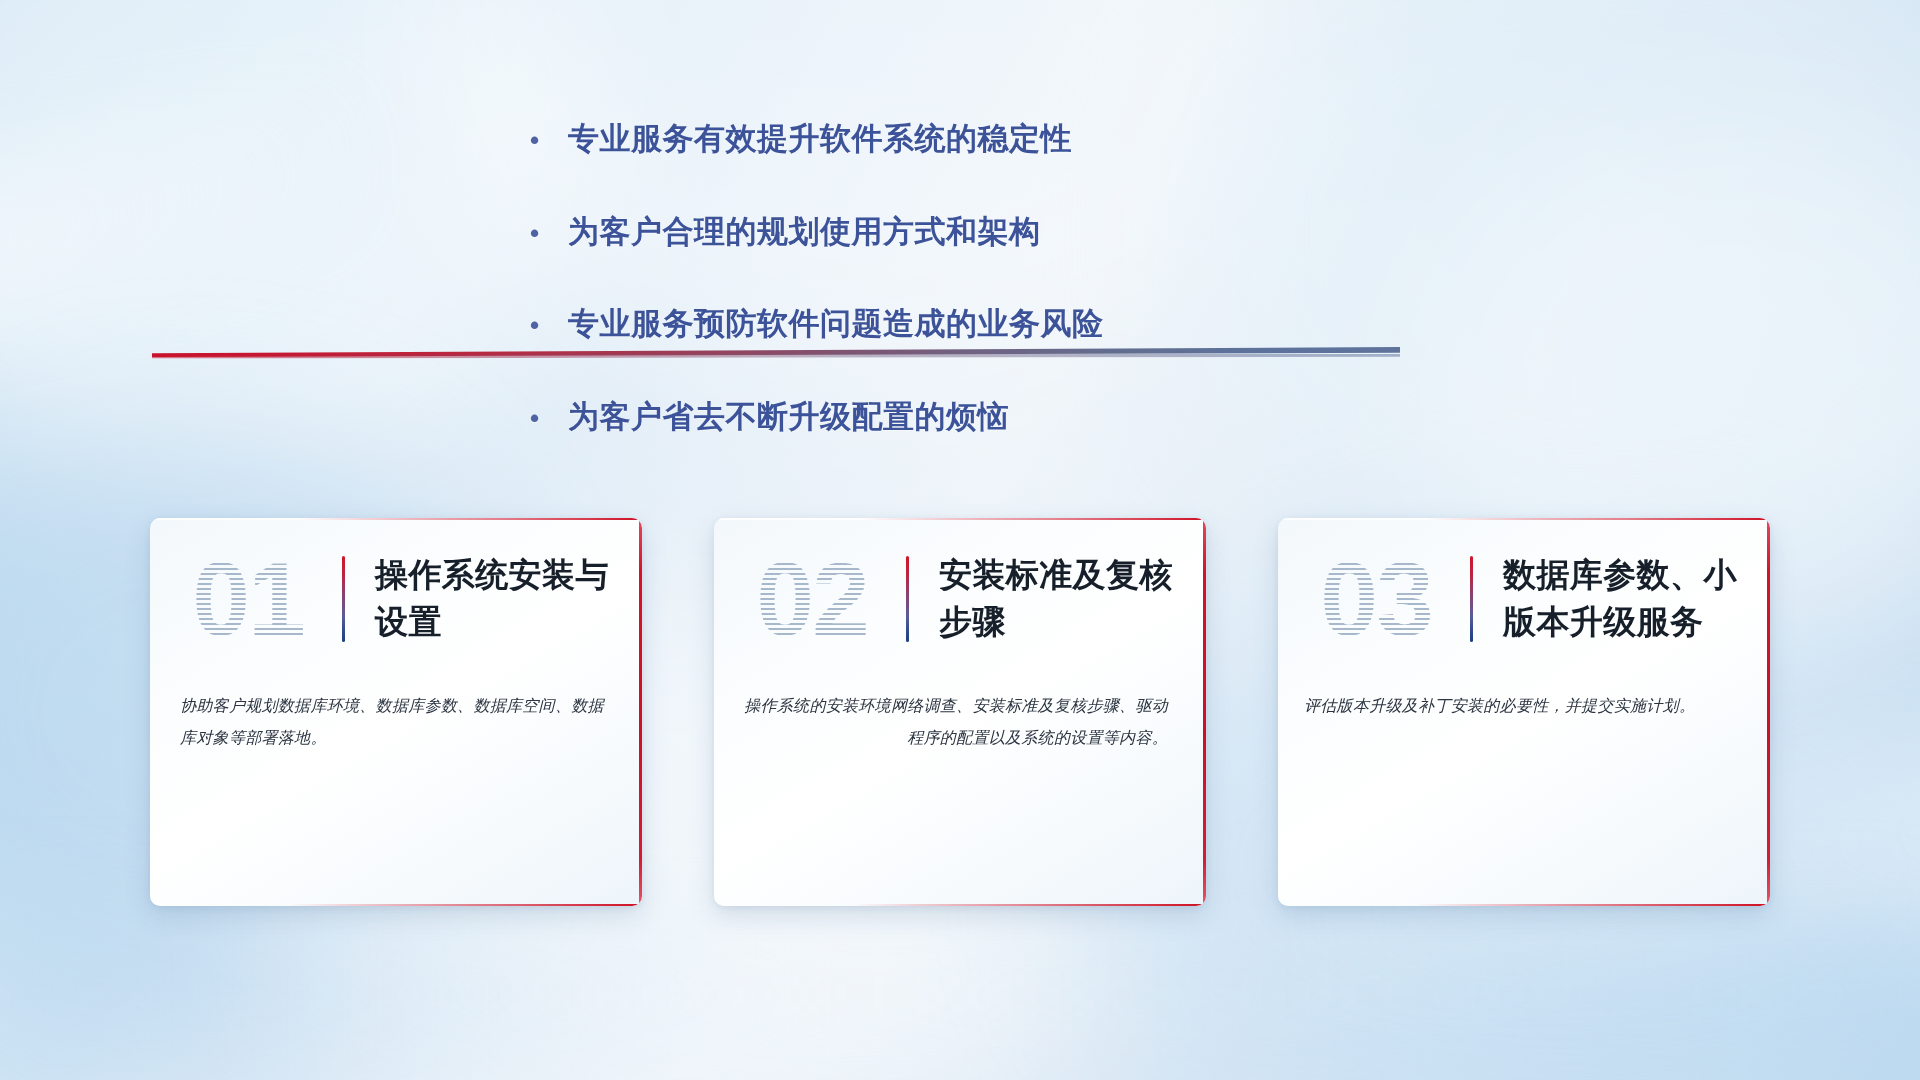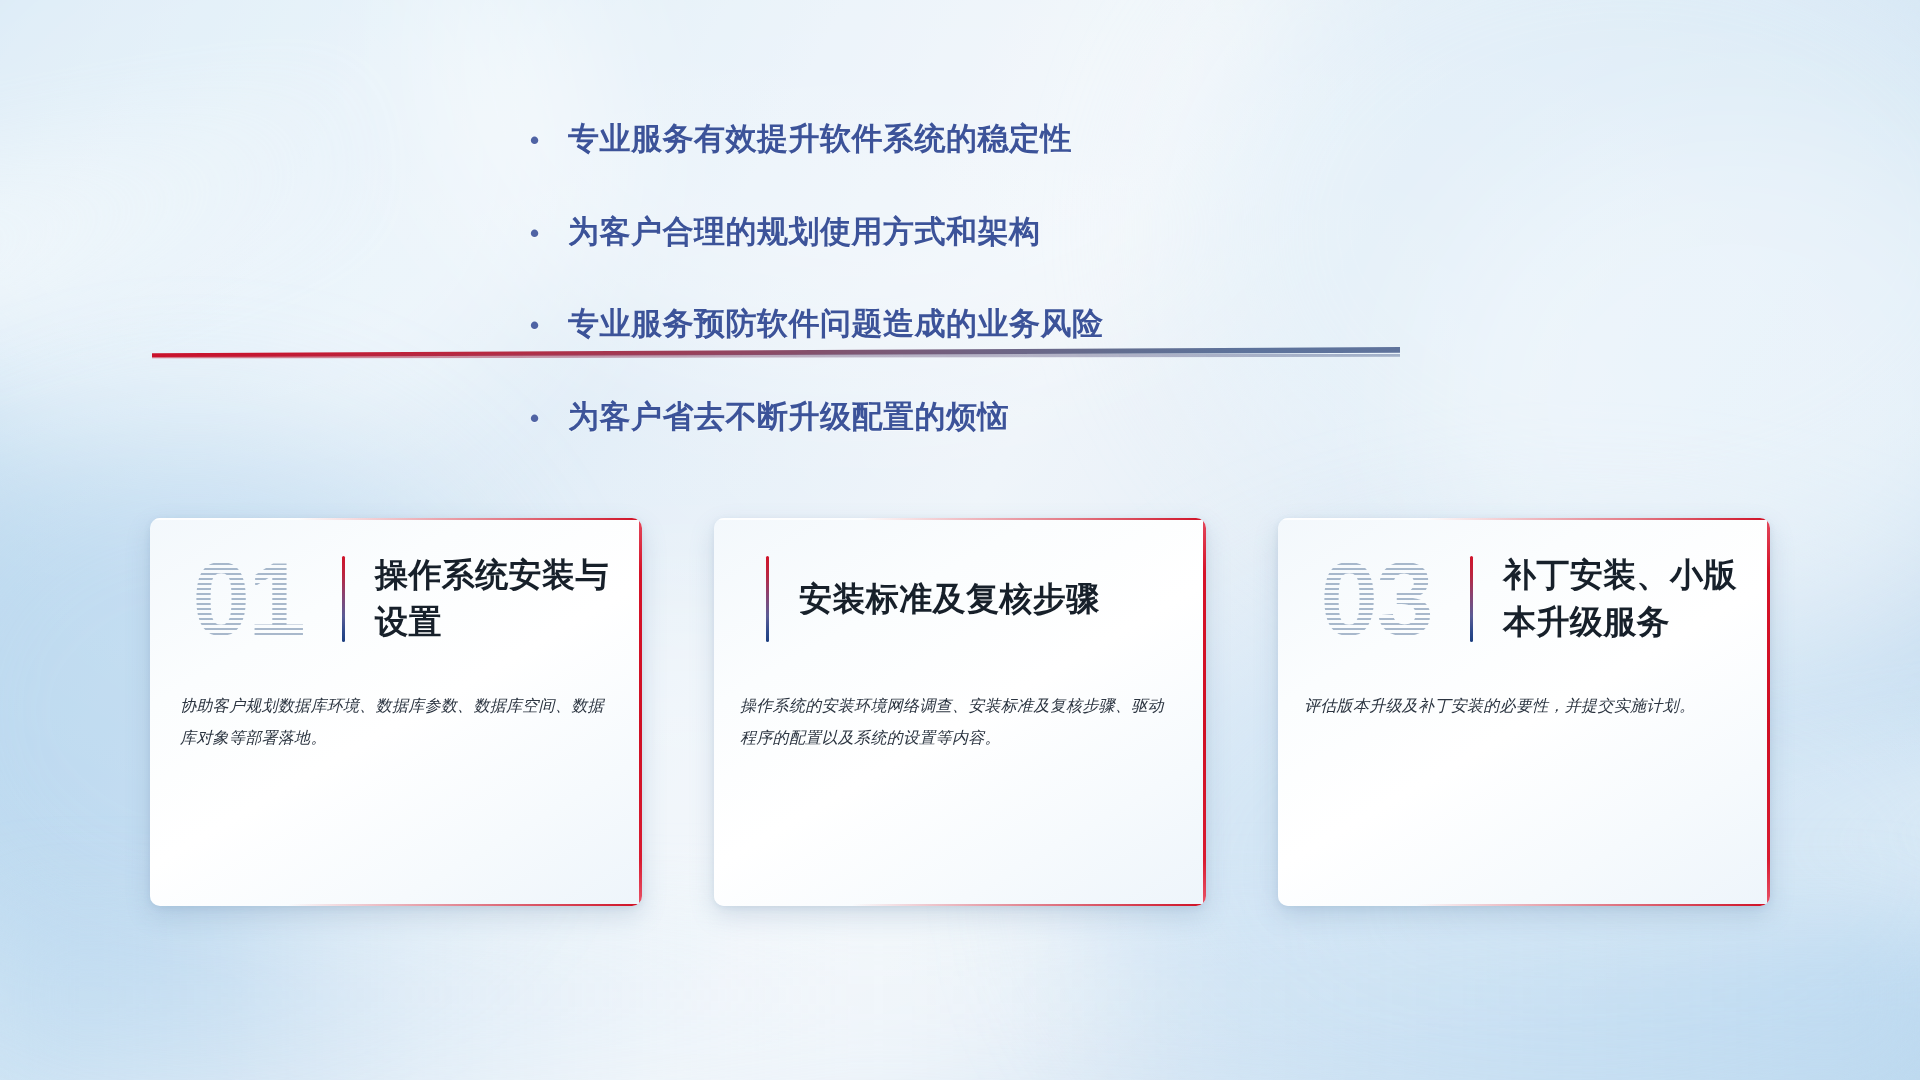--- a/index.html
+++ b/index.html
@@ -140,21 +140,21 @@
     padding-right:16px;
   }
   .card-body{
     padding:10px 38px 0 30px;
     font-size:16px;
     line-height:2.0;
     color:#2b3440;
     letter-spacing:.3px;
     font-style:italic;
   }
-  .card.c2 .card-body{padding-left:26px;}
+  .card.c2 .card-body{padding-left:26px;text-align:right;}
   .card.c3 .card-body{padding-left:26px;}
 </style>
 </head>
 <body>
 
 <div id="bg">
   <div class="bg-base"></div>
   <div class="bg-glow g1"></div>
   <div class="bg-glow g2"></div>
   <div class="bg-glow g3"></div>
@@ -211,32 +211,33 @@
     </div>
     <div class="card-body">协助客户规划数据库环境、数据库参数、数据库空间、数据库对象等部署落地。</div>
   </div>
 
   <div class="card c2">
     <div class="hl"></div>
     <div class="accent"></div>
     <div class="accent-top"></div>
     <div class="accent-bot"></div>
     <div class="card-head">
+      <div class="num">02</div>
       <div class="vbar"></div>
       <div class="card-title">安装标准及复核步骤</div>
     </div>
     <div class="card-body">操作系统的安装环境网络调查、安装标准及复核步骤、驱动程序的配置以及系统的设置等内容。</div>
   </div>
 
   <div class="card c3">
     <div class="hl"></div>
     <div class="accent"></div>
     <div class="accent-top"></div>
     <div class="accent-bot"></div>
     <div class="card-head">
       <div class="num">03</div>
       <div class="vbar"></div>
-      <div class="card-title">补丁安装、小版本升级服务</div>
+      <div class="card-title">数据库参数、小版本升级服务</div>
     </div>
     <div class="card-body">评估版本升级及补丁安装的必要性，并提交实施计划。</div>
   </div>
 
 </div>
 
 </body></html>

